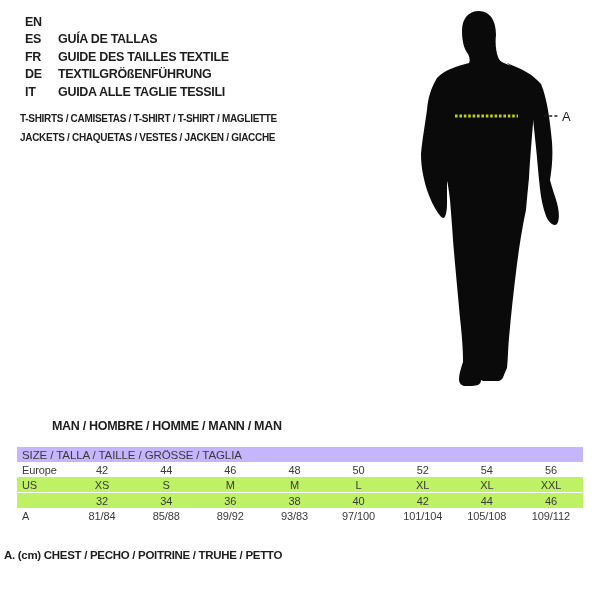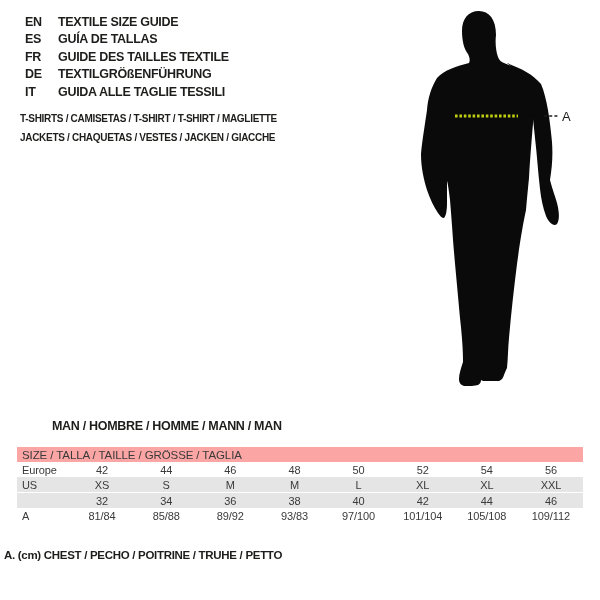--- a/index.html
+++ b/index.html
@@ -15,39 +15,38 @@
               font-size:10px;letter-spacing:-0.3px;line-height:19px;}
 
   .figure{position:absolute;left:395px;top:0;}
 
   .section-title{position:absolute;left:20px;top:419px;font-weight:700;
                  font-size:12.5px;letter-spacing:-0.3px;padding-left:32px;}
 
   .size-table{position:absolute;left:17px;top:447px;width:566px;
               border-collapse:collapse;table-layout:fixed;font-size:11px;
               color:#3a3a3a;letter-spacing:-0.1px;}
-  .size-table th{background:#fca5a5;height:15px;font-weight:400;text-align:left;
+  .size-table th{background:#c4b5fd;height:15px;font-weight:400;text-align:left;
                  padding:0 0 0 5px;font-size:11.5px;color:#3a3a3a;}
   .size-table td{height:15px;text-align:center;padding:0;font-weight:400;}
   .size-table td.row-label{text-align:left;padding-left:5px;}
-  .size-table tr.shade td{background:#e5e5e5;margin-top:26px;}
+  .size-table tr.shade td{background:#bef264;margin-top:26px;}
   .size-table tr.shade.shade2 td{border-top:1px solid #ffffff;}
 
   .footnote{position:absolute;left:4px;top:549px;font-weight:700;
             font-size:11.5px;letter-spacing:-0.3px;}
 </style>
 </head>
 <body>
 
 <div class="page">
 
   <div class="lang-list">
     <div class="lang-row">
       <span class="lang-code">EN</span>
-      <span class="lang-label">TEXTILE SIZE GUIDE</span>
     </div>
     <div class="lang-row">
       <span class="lang-code">ES</span>
       <span class="lang-label">GUÍA DE TALLAS</span>
     </div>
     <div class="lang-row">
       <span class="lang-code">FR</span>
       <span class="lang-label">GUIDE DES TAILLES TEXTILE</span>
     </div>
     <div class="lang-row">

